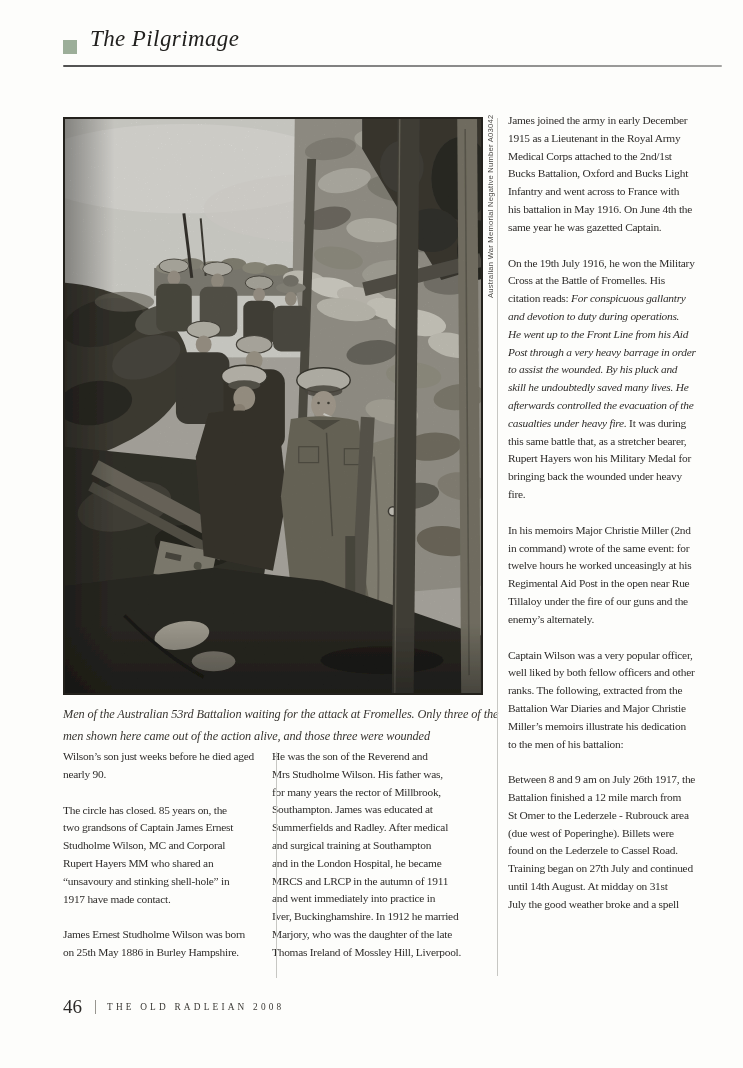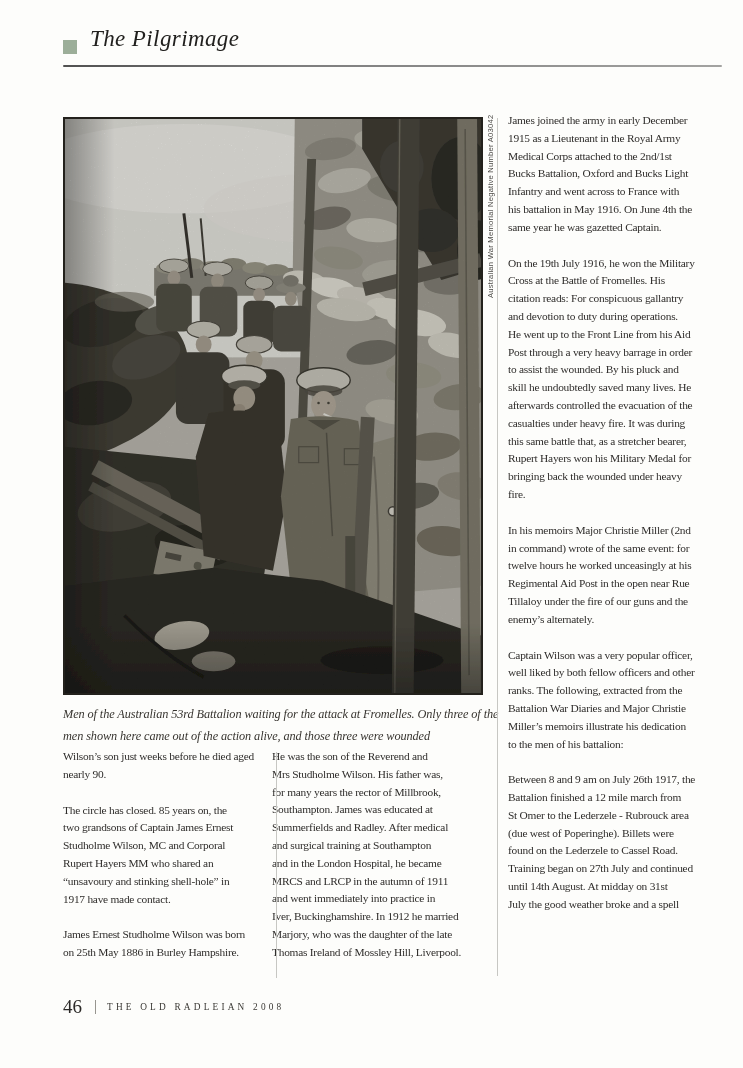--- a/index.html
+++ b/index.html
@@ -32,21 +32,21 @@
     font-size:7.6px; letter-spacing:.25px; color:#4c4a47;
   }
   .photo-caption {
     position:absolute; left:63px; top:704px; width:430px;
     font-style:italic; font-size:12.3px; line-height:21.5px;
     letter-spacing:-.1px; white-space:pre; color:#37342f;
   }
   
   .col { position:absolute; }
   .col p { margin:0 0 18px; white-space:pre; font-size:11.4px; line-height:17.8px; letter-spacing:-.25px; }
-  .col .it { }
+  .col .it { font-style:italic; }
   .col-left   { left:63px;  top:748px; width:206px; }
   .col-middle { left:272px; top:748px; width:204px; }
   .col-right  { left:508px; top:112px; width:212px; }
   .vrule { position:absolute; width:1px; background:#c7c7c3; }
   .vrule-1 { left:276px; top:752px; height:226px; }
   .vrule-2 { left:497px; top:118px; height:858px; }
   
   .footer { position:absolute; left:63px; top:996px; display:flex; align-items:center; }
   .page-number { font-size:19px; color:#2b2927; }
   .footer-divider { width:1px; height:14px; background:#97958f; margin:0 11px 0 13px; }

